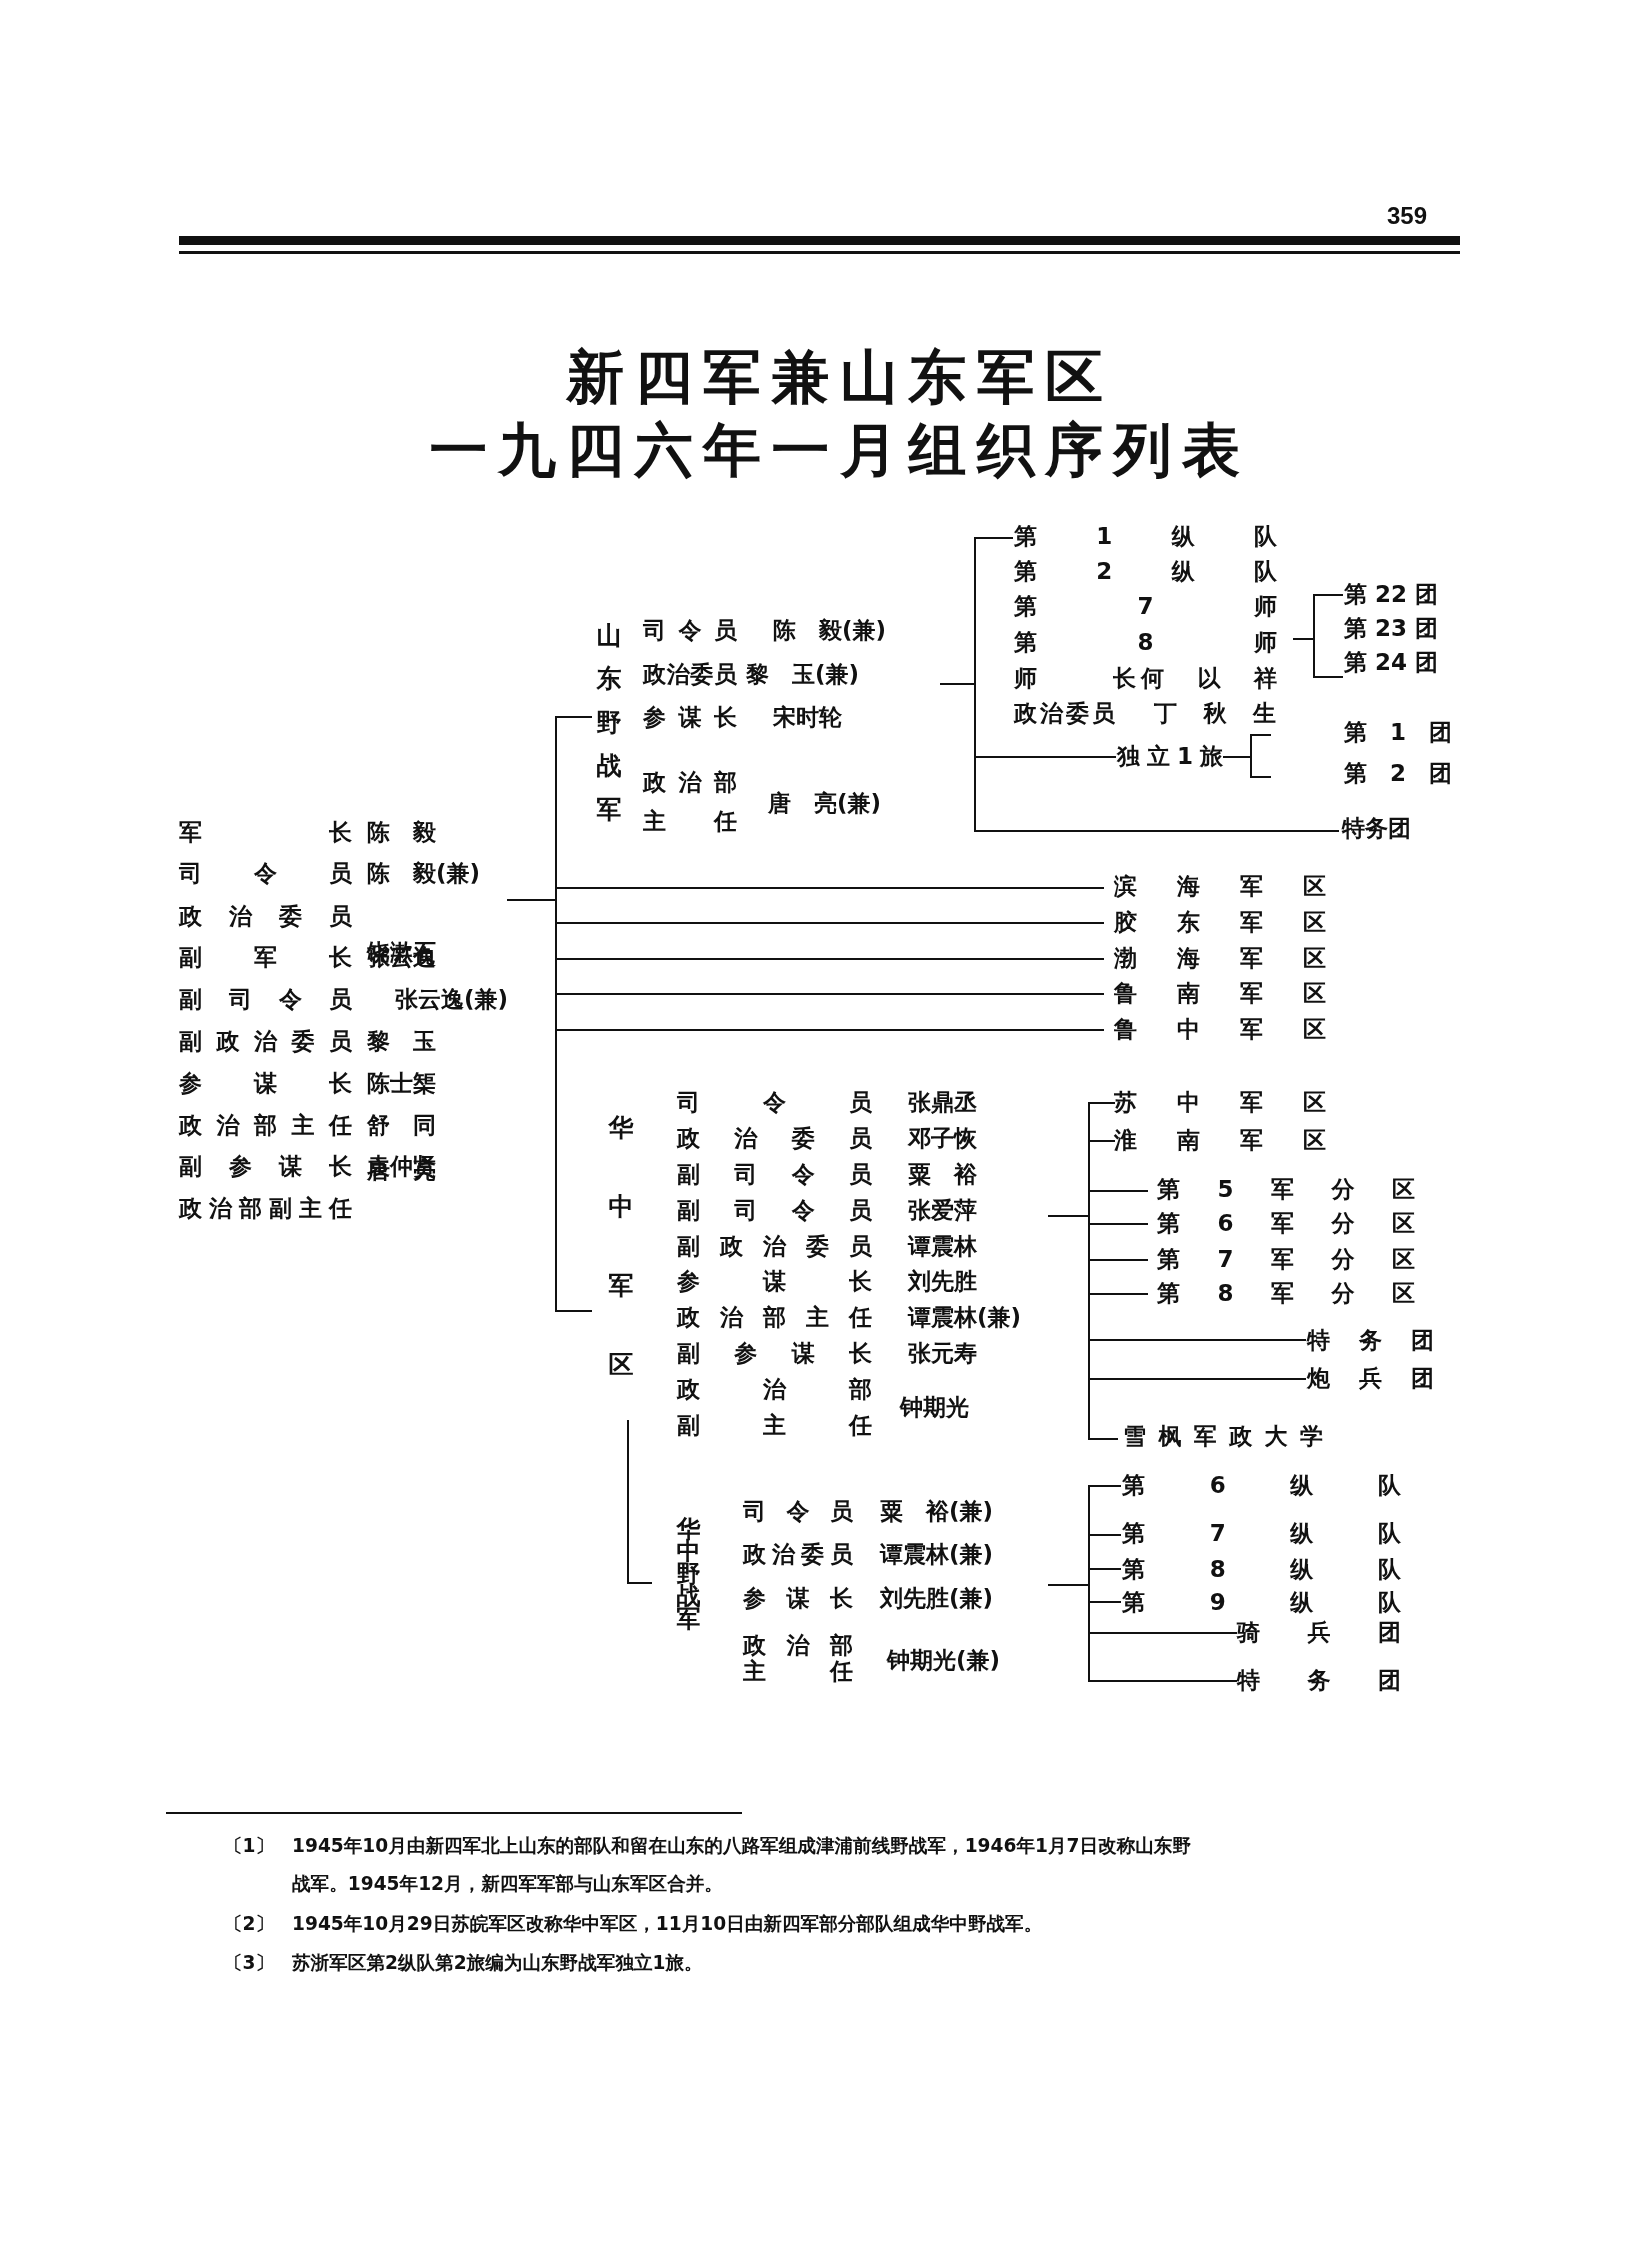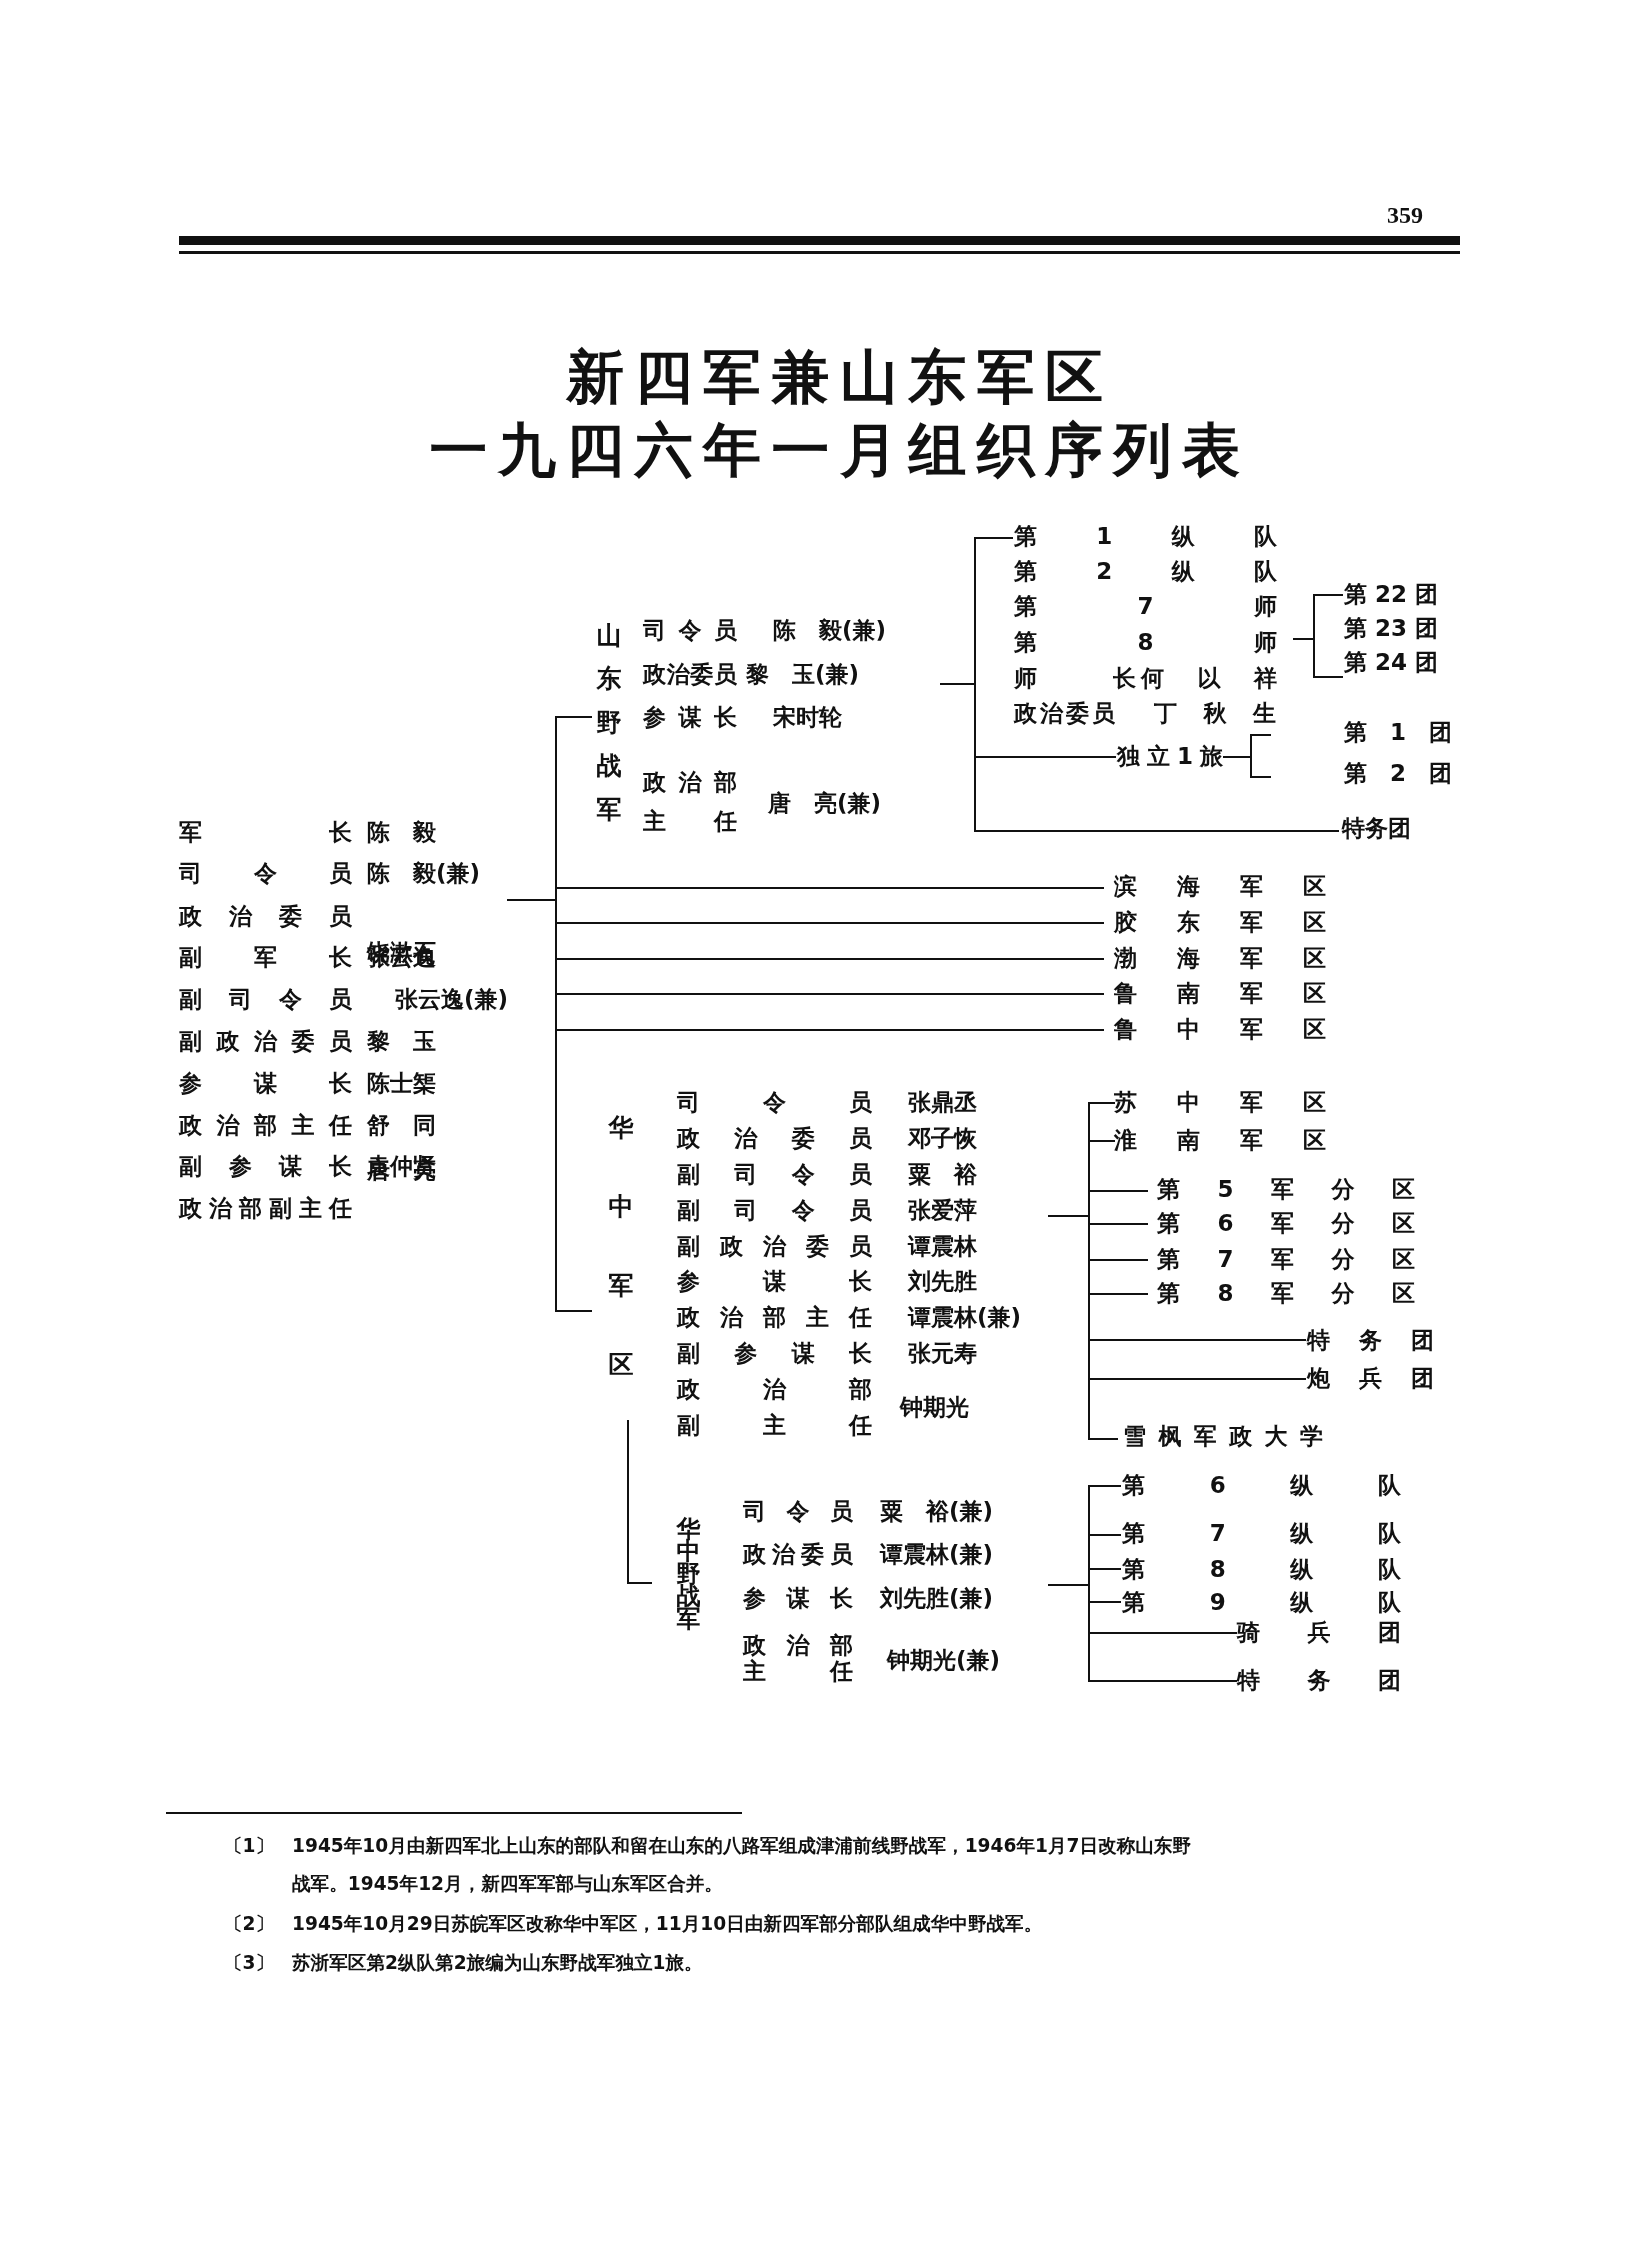--- a/index.html
+++ b/index.html
@@ -12,21 +12,21 @@
   .row { position:absolute; display:flex; justify-content:space-between; font-size:23px; line-height:25px; font-weight:bold; }
   .row span { display:inline-block; }
   .vlabel { position:absolute; width:30px; font-size:25px; font-weight:900; text-align:center; }
   .vlabel span { display:block; }
   .title { position:absolute; left:0; width:1635px; text-align:center; font-weight:900; font-size:58px; letter-spacing:10.4px; }
   .fn { position:absolute; font-size:18.6px; font-weight:bold; line-height:22.4px; white-space:nowrap; }
 </style>
 </head>
 <body>
 
-<div class="txt" style="left:1387px;top:203px;font-size:24px;font-family:Liberation Serif, serif;">359</div>
+<div class="txt" style="left:1387px;top:203px;font-size:24px;font-family:Liberation Sans, sans-serif;">359</div>
 <div class="abs" style="left:179px;top:236px;width:1281px;height:9px;background:#111;"></div>
 <div class="abs" style="left:179px;top:251px;width:1281px;height:3px;background:#111;"></div>
 
 <div class="title" style="top:339px;left:22.4px;">新四军兼山东军区</div>
 <div class="title" style="top:412px;left:22.4px;">一九四六年一月组织序列表</div>
 
 <div id="hq">
     <div class="row" style="left:179px;top:820px;width:173px;">
       <span>军</span>
       <span>长</span>

